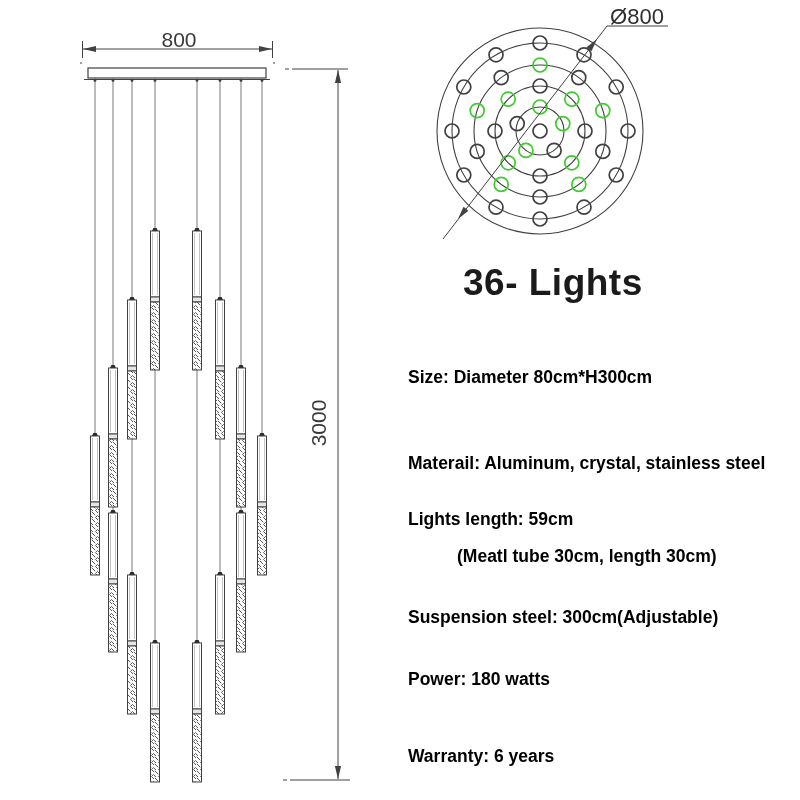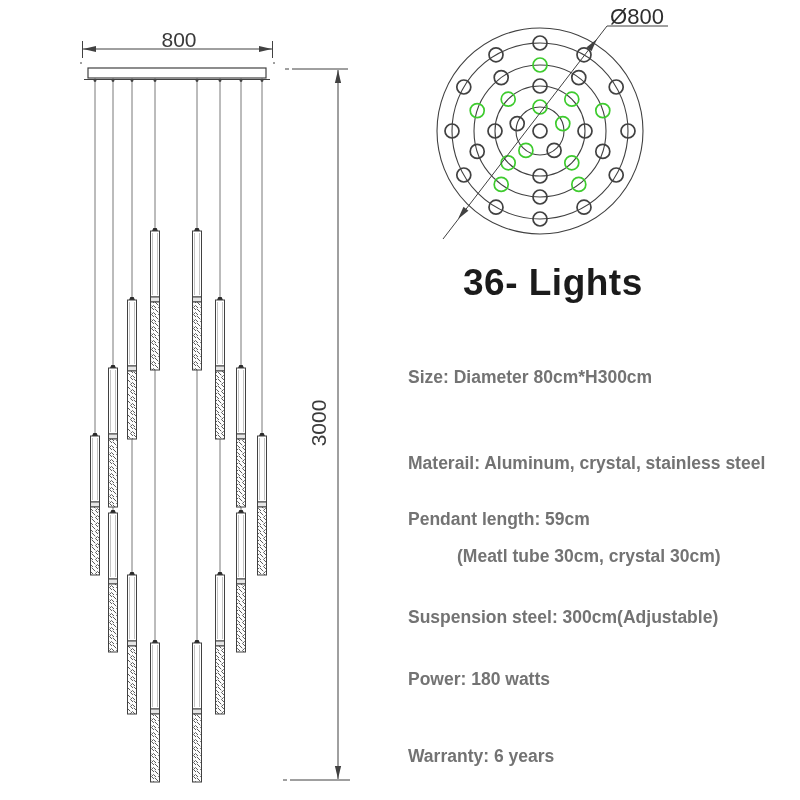--- a/index.html
+++ b/index.html
@@ -13,21 +13,21 @@
   }
   #drawing { position:absolute; left:0; top:0; }
   .title {
     position:absolute; left:463px; top:262px;
     font-size:37px; font-weight:700; letter-spacing:.5px;
     white-space:nowrap; color:#1b1b1b;
   }
   .spec {
     position:absolute;
     font-size:17.5px; font-weight:700; line-height:1.35;
-    white-space:nowrap; color:#737373;
+    white-space:nowrap; color:#000000;
   }
 </style>
 </head>
 <body>
 
 <svg id="drawing" width="800" height="800" viewBox="0 0 800 800">
   <defs>
     <pattern id="crystal" width="7" height="7" patternUnits="userSpaceOnUse">
       <rect width="7" height="7" fill="#fdfdfd"></rect>
       <path d="M1 1 L4 4 M5 0 L7 2 M0 5 L2 7 M4.5 6.5 L6.5 4.5" stroke="#5c5c5c" stroke-width="1" fill="none" stroke-linecap="round"></path>
@@ -236,18 +236,18 @@
         <path d="M 458 219 L 463.52 206.8297 L 468.418 210.63029999999998 Z" fill="#414141"></path>
         <text x="637" y="24" text-anchor="middle" font-size="22" fill="#2e2e2e">Ø800</text>
       </g>
     </g>
 </svg>
 
 <div class="title">36- Lights</div>
 <div id="specs">
     <div class="spec" style="top: 366px; left: 408px;">Size: Diameter 80cm*H300cm</div>
     <div class="spec" style="top: 452px; left: 408px;">Materail: Aluminum, crystal, stainless steel</div>
-    <div class="spec" style="top: 508px; left: 408px;">Pendant length: 59cm</div>
-    <div class="spec" style="top: 545px; left: 457px;">(Meatl tube 30cm, crystal 30cm)</div>
+    <div class="spec" style="top: 508px; left: 408px;">Lights length: 59cm</div>
+    <div class="spec" style="top: 545px; left: 457px;">(Meatl tube 30cm, length 30cm)</div>
     <div class="spec" style="top: 606px; left: 408px;">Suspension steel: 300cm(Adjustable)</div>
     <div class="spec" style="top: 668px; left: 408px;">Power: 180 watts</div>
     <div class="spec" style="top: 745px; left: 408px;">Warranty: 6 years</div>
   </div>
 
 </body></html>

